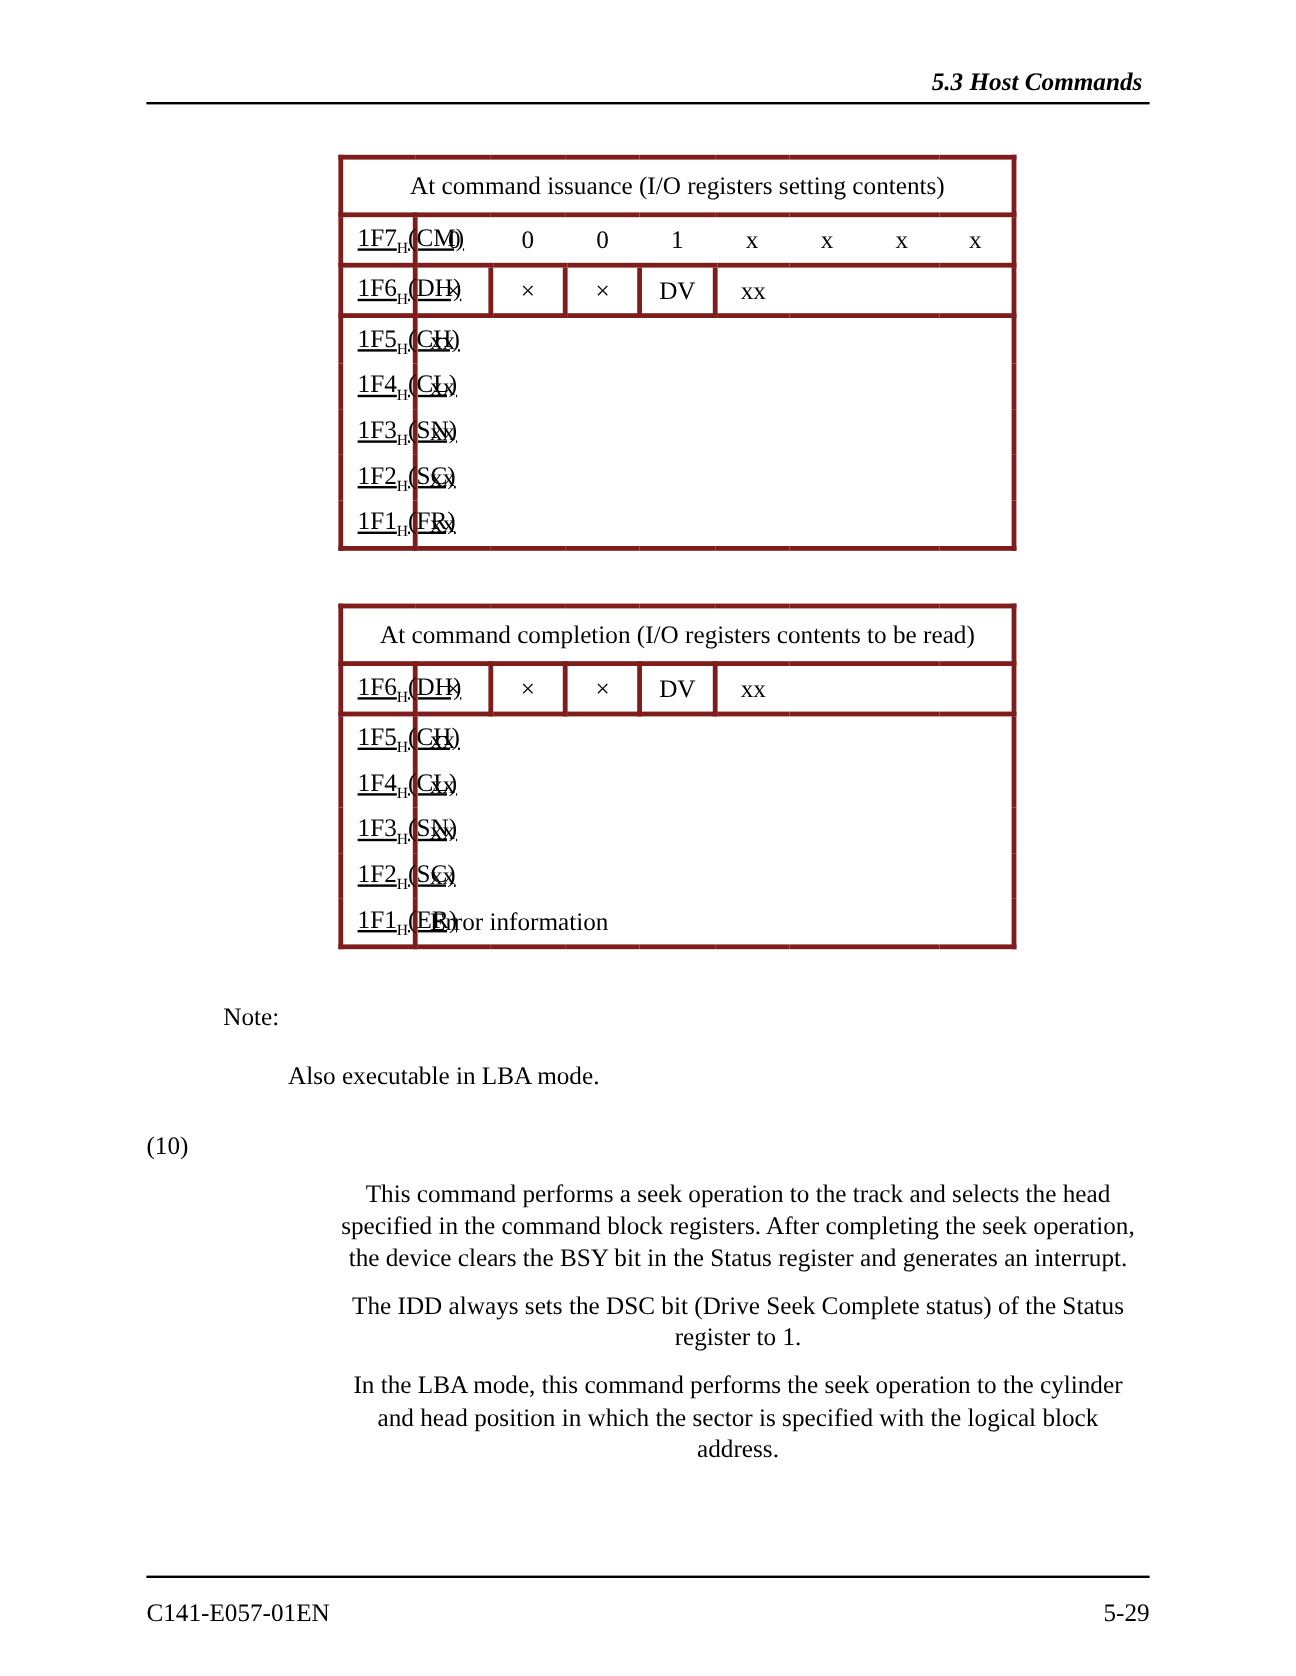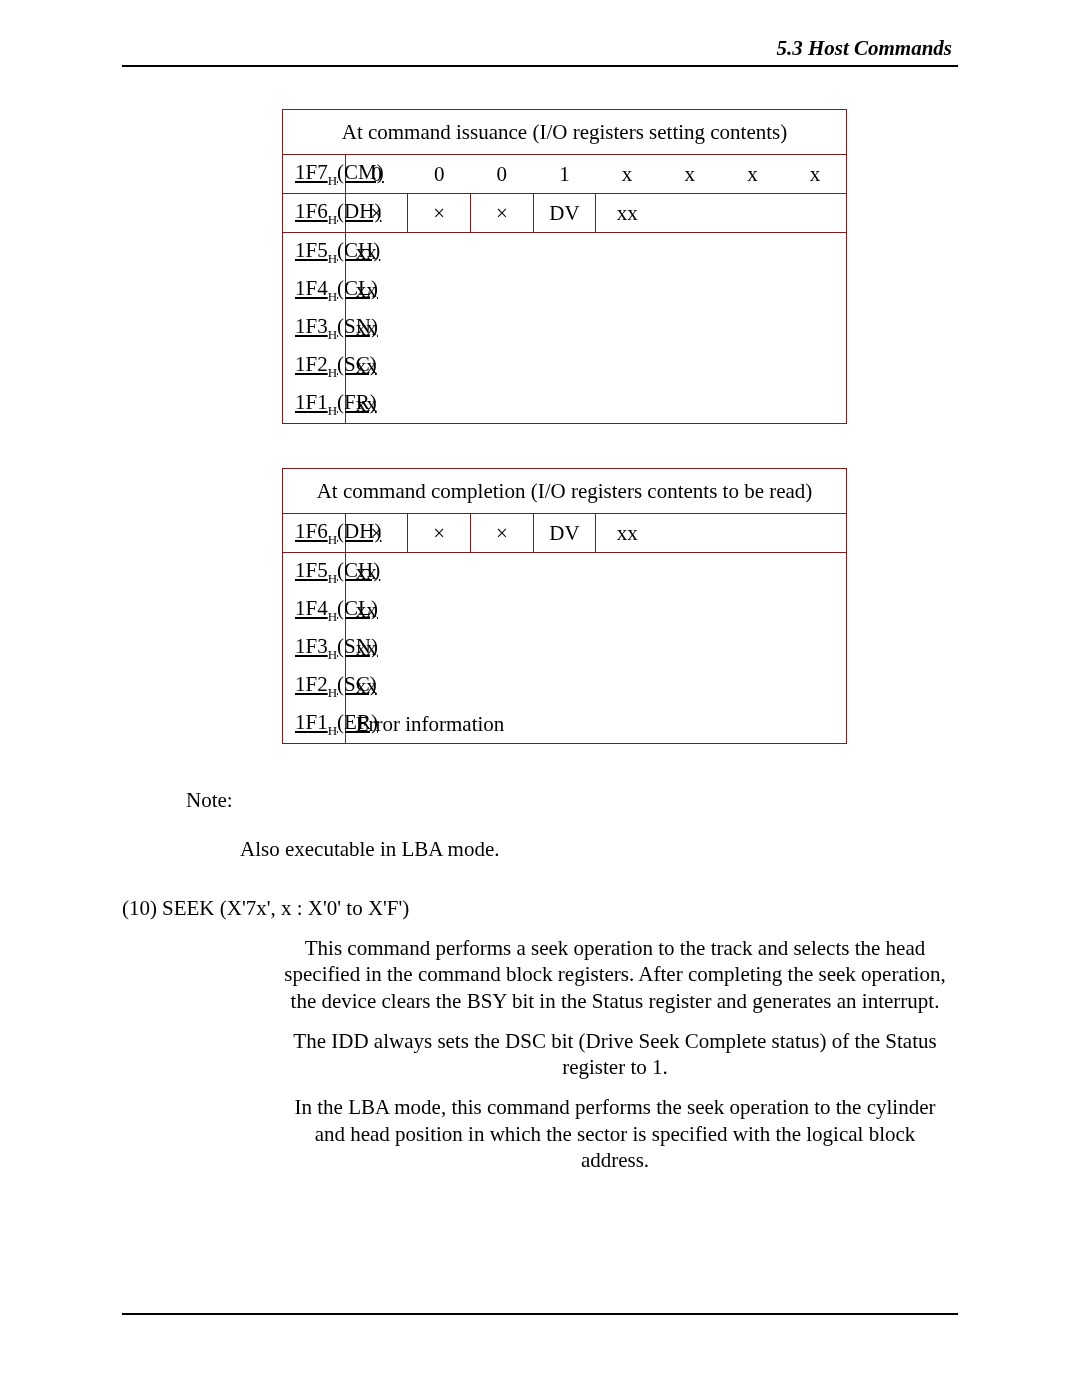--- a/index.html
+++ b/index.html
@@ -8,21 +8,21 @@
     padding: 0;
     background: #fff;
     font-family: "Times New Roman", Times, serif;
     color: #000;
   }
   .page {
     width: 1080px;
     height: 1397px;
     position: relative;
     box-sizing: border-box;
-    padding: 36px 122px 0 122px;
+    padding: 56px 122px 0 122px;
   }
   .header {
     text-align: right;
     font-style: italic;
     font-weight: bold;
     font-size: 21px;
     padding-right: 6px;
   }
   .header-rule {
     border: none;
@@ -33,21 +33,21 @@
     margin-left: 160px;
     width: 565px;
   }
   table.reg {
     border-collapse: collapse;
     width: 100%;
     font-size: 21px;
     table-layout: fixed;
   }
   table.reg td {
-    border: 1px solid #7f1d1d;
+    border: 4px solid #7f1d1d;
     padding: 2px 6px;
     height: 34px;
     vertical-align: middle;
     text-align: center;
   }
   table.reg td.label {
     width: 120px;
     text-align: left;
     padding-left: 12px;
     white-space: nowrap;
@@ -250,22 +250,25 @@
       </table>
   </div>
 
   <div class="note-block">
     <div>Note:</div>
     <div class="note-body">Also executable in LBA mode.</div>
   </div>
 
   <div class="section-heading">
     <span class="num">(10)</span>
-    <span>SEEK (X'7x', x : X'0' to X'F')</span>
   </div>
 
   <div class="body-para">This command performs a seek operation to the track and selects the head specified in the command block registers.  After completing the seek operation, the device clears the BSY bit in the Status register and generates an interrupt.</div>
   <div class="body-para">The IDD always sets the DSC bit (Drive Seek Complete status) of the Status register to 1.</div>
   <div class="body-para">In the LBA mode, this command performs the seek operation to the cylinder and head position in which the sector is specified with the logical block address.</div>
 
   <hr class="footer-rule">
+  <div class="footer">
+    <span>C141-E057-01EN</span>
+    <span>5-29</span>
+  </div>
 
 </div>
 
 </body></html>

